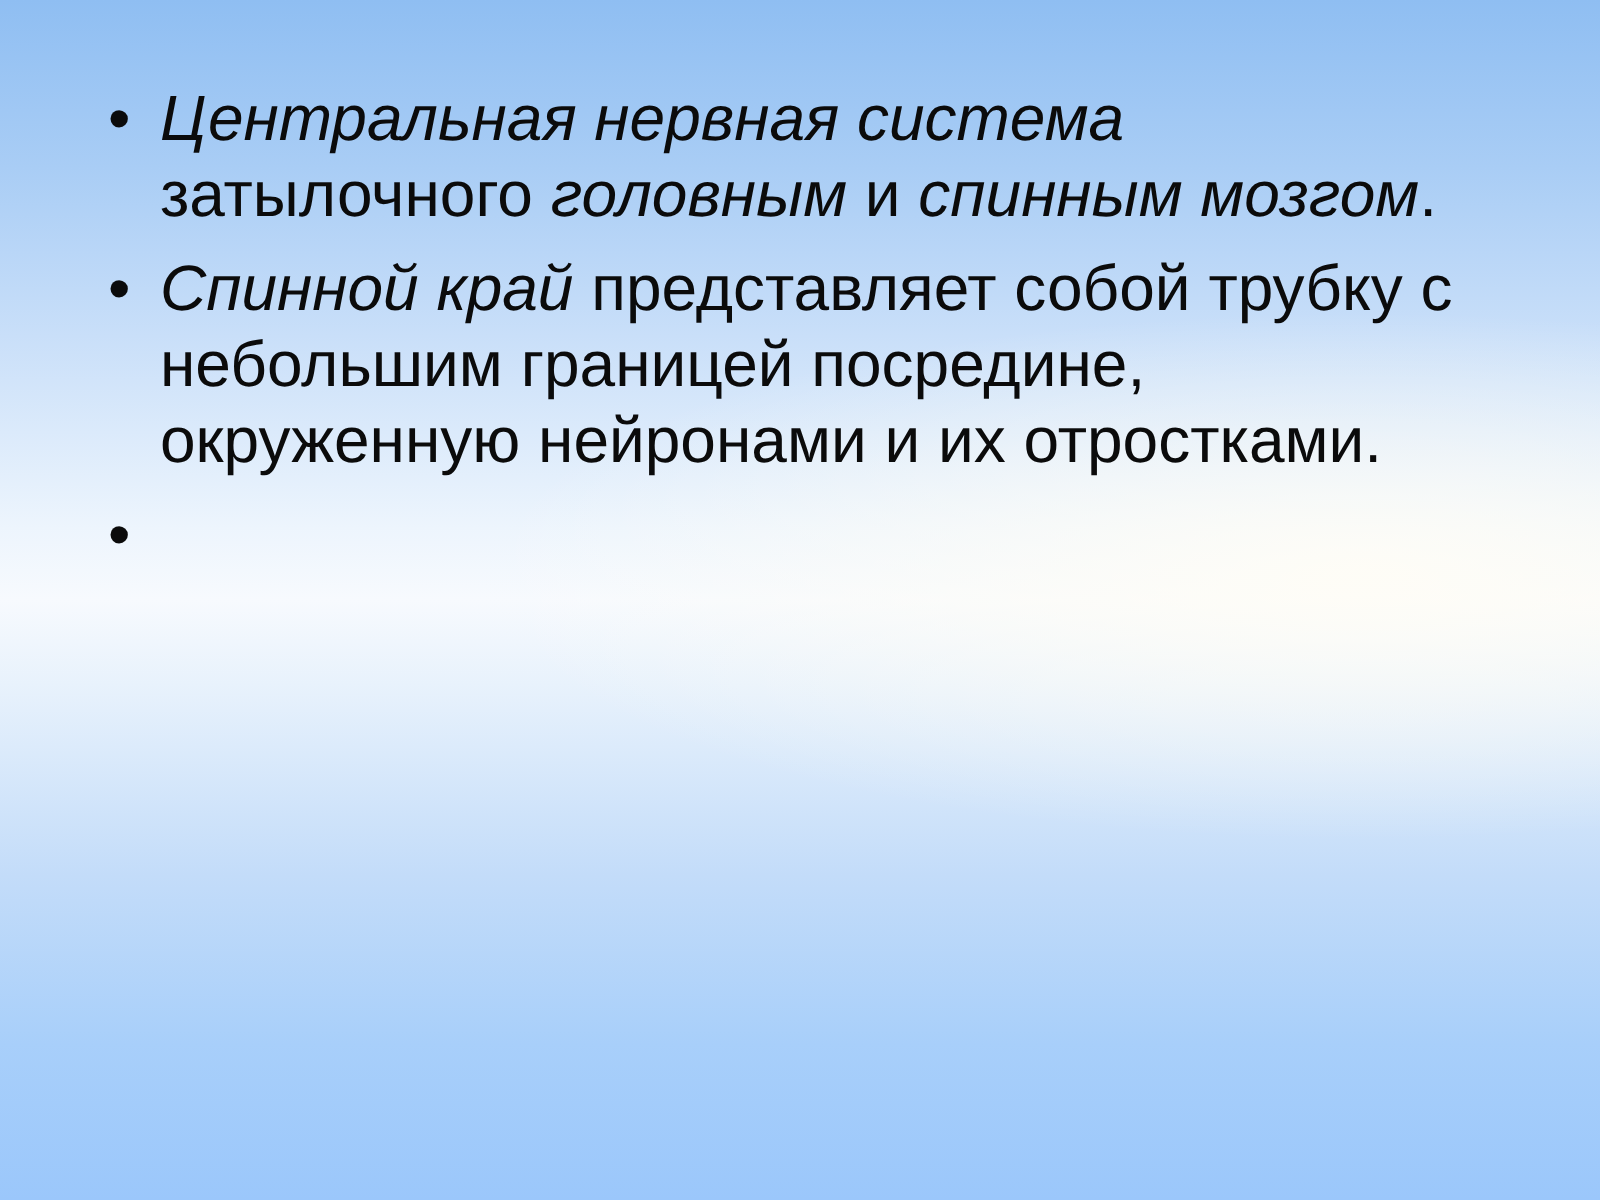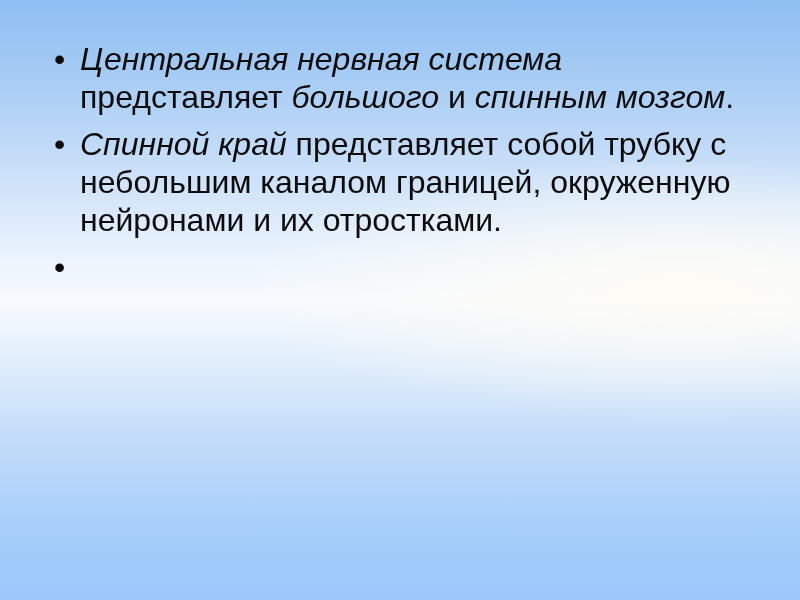--- a/index.html
+++ b/index.html
@@ -56,17 +56,17 @@
   .seg-regular {
     font-weight: normal;
     font-style: normal;
   }
 </style>
 </head>
 <body>
 
 <div class="slide">
   <ul class="bullet-list" id="bullet-list">
-      <li class="bullet-item"><span class="bullet-marker">•</span><span><span class="seg-bold-italic">Центральная нервная система</span><span class="seg-regular"> представляет </span><span class="seg-bold-italic">большого</span><span class="seg-regular"> и </span><span class="seg-bold-italic">спинным мозгом</span><span class="seg-regular">.</span></span></li>
-      <li class="bullet-item"><span class="bullet-marker">•</span><span><span class="seg-bold-italic">Спинной край</span><span class="seg-regular"> представляет собой трубку с небольшим каналом границей, окруженную нейронами и их отростками.</span></span></li>
+      <li class="bullet-item"><span class="bullet-marker">•</span><span><span class="seg-bold-italic">Центральная нервная система</span><span class="seg-regular"> затылочного </span><span class="seg-bold-italic">головным</span><span class="seg-regular"> и </span><span class="seg-bold-italic">спинным мозгом</span><span class="seg-regular">.</span></span></li>
+      <li class="bullet-item"><span class="bullet-marker">•</span><span><span class="seg-bold-italic">Спинной край</span><span class="seg-regular"> представляет собой трубку с небольшим границей посредине, окруженную нейронами и их отростками.</span></span></li>
       <li class="bullet-item"><span class="bullet-marker">•</span></li>
     </ul>
 </div>
 
 </body></html>

